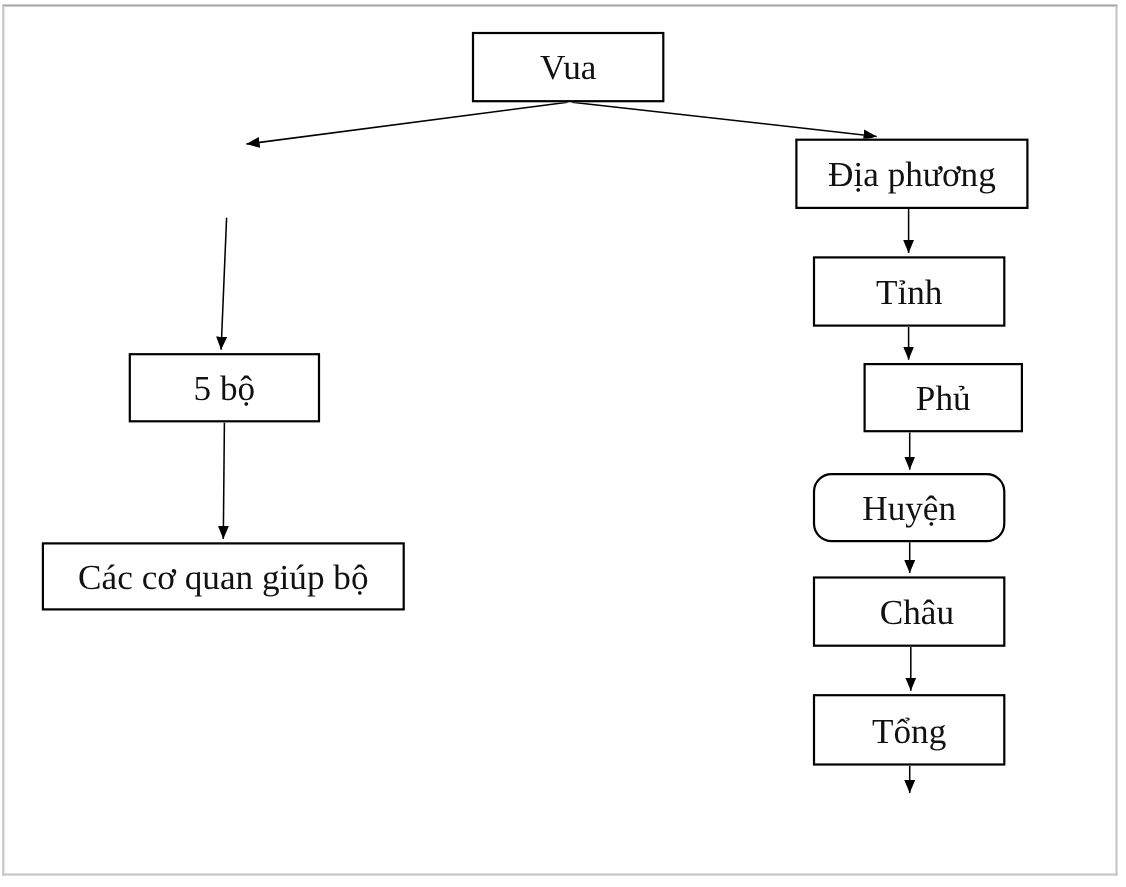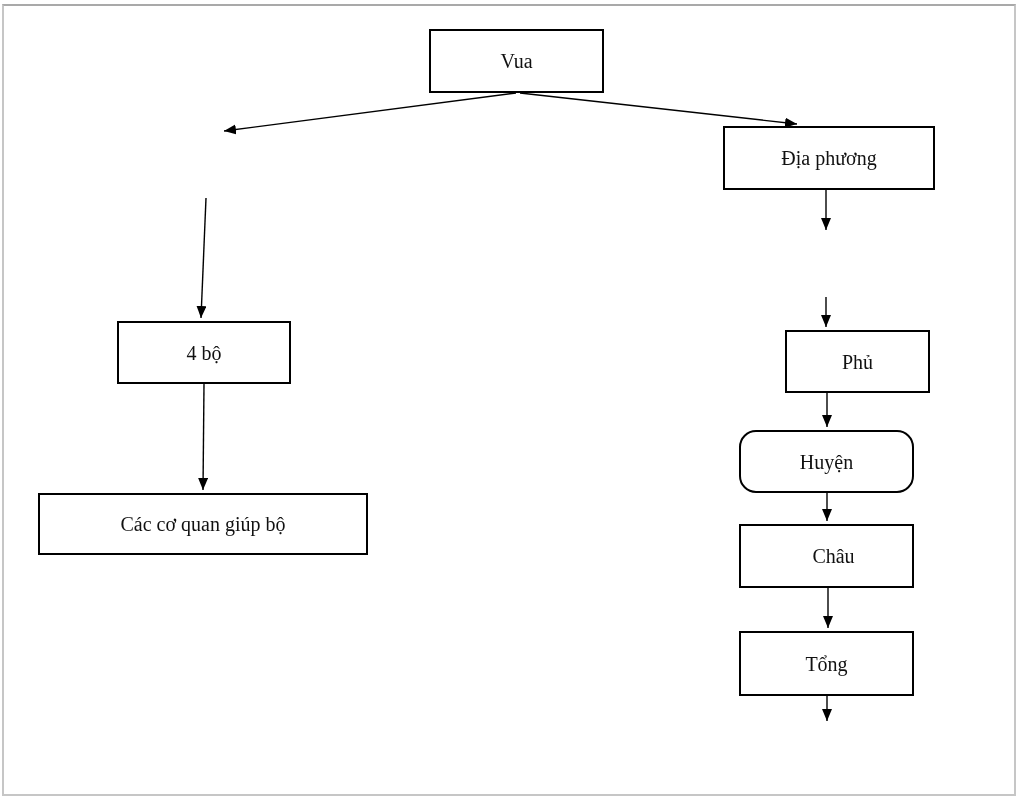--- a/index.html
+++ b/index.html
@@ -28,21 +28,21 @@
     pointer-events: none;
   }
   .node {
     position: absolute;
     box-sizing: border-box;
     border: 2px solid #000000;
     background: #ffffff;
     display: flex;
     align-items: center;
     justify-content: center;
-    font-size: 20px;
+    font-size: 32px;
     line-height: 1;
     white-space: nowrap;
     z-index: 2;
   }
   .arrows {
     position: absolute;
     left: 0;
     top: 0;
     z-index: 1;
   }
@@ -75,27 +75,30 @@
   <div class="node" style="left:429px; top:29px;  width:175px; height:64px;">
     <span>Vua</span>
   </div>
 
 
   <div class="node" style="left:723px; top:126px; width:212px; height:64px;">
     <span>Địa phương</span>
   </div>
 
   <div class="node" style="left:117px; top:321px; width:174px; height:63px;">
-    <span>4 bộ</span>
+    <span>5 bộ</span>
   </div>
 
   <div class="node" style="left:38px;  top:493px; width:330px; height:62px;">
     <span>Các cơ quan giúp bộ</span>
   </div>
 
+  <div class="node" style="left:739px; top:233px; width:175px; height:64px;">
+    <span>Tỉnh</span>
+  </div>
 
   <div class="node" style="left:739px; top:330px; width:145px; height:63px;margin-left:46px;">
     <span>Phủ</span>
   </div>
 
   <div class="node" style="left:739px; top:430px; width:175px; height:63px;border-radius:17px;">
     <span>Huyện</span>
   </div>
 
   <div class="node" style="left:739px; top:524px; width:175px; height:64px;padding-left:14px;">

